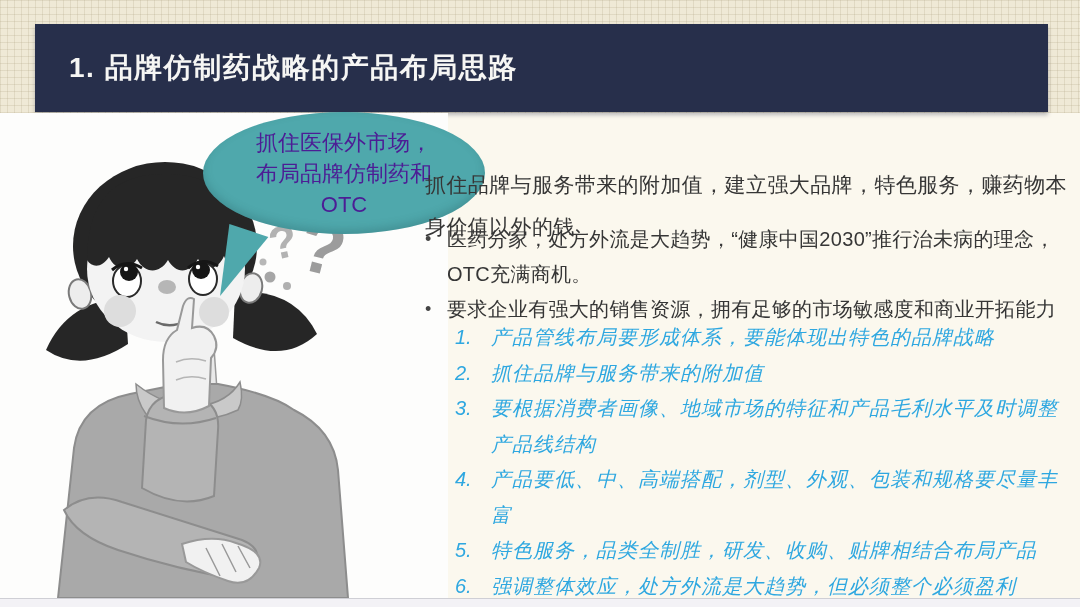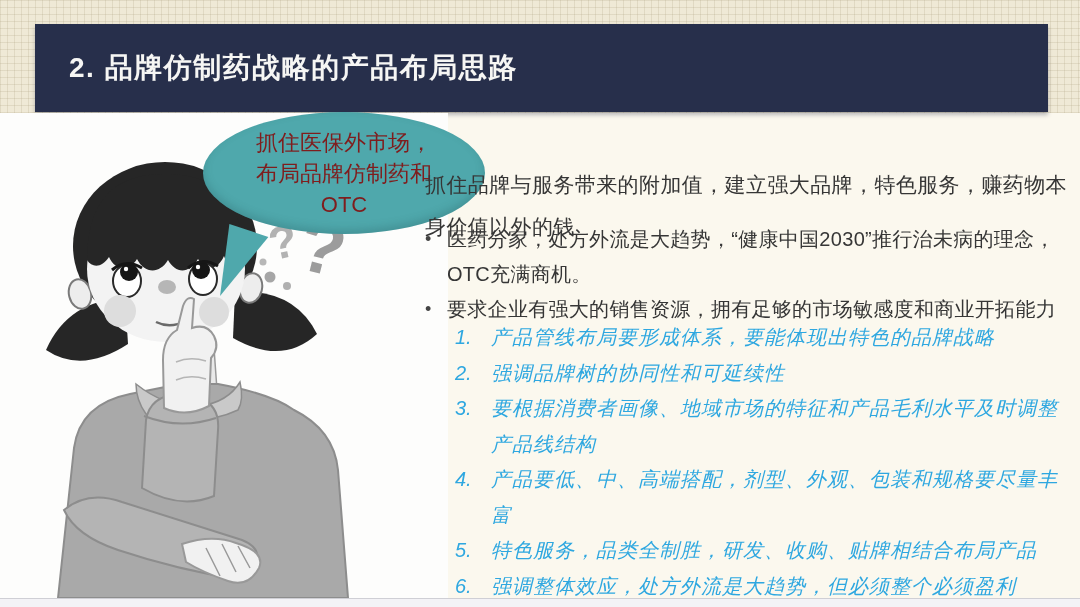--- a/index.html
+++ b/index.html
@@ -29,21 +29,21 @@
   .figure-bg{
     position:absolute;left:0;top:113px;width:448px;height:486px;
     background:#fdfdfc;
   }
   .illustration{position:absolute;left:30px;top:148px;width:410px;height:450px;z-index:2;}
   .doodle{position:absolute;left:255px;top:198px;width:112px;height:96px;z-index:3;}
   .bubble{
     position:absolute;left:203px;top:112px;width:282px;height:122px;z-index:4;
     background:#4fa8ac;border-radius:50%;
     display:flex;flex-direction:column;justify-content:center;align-items:center;
-    color:#7f1d1d;font-size:22px;line-height:31px;font-weight:500;
+    color:#4c1d95;font-size:22px;line-height:31px;font-weight:500;
     box-shadow:inset 0 -4px 8px rgba(30,80,85,.25);
   }
   .bubble-tail{
     position:absolute;left:219px;top:224px;width:52px;height:72px;z-index:3;
     background:#4fa8ac;
     clip-path:polygon(20% 0, 95% 18%, 2% 100%);
   }
   .content{position:absolute;left:425px;top:0;width:655px;z-index:5;color:#363636;}
   .intro{
     position:absolute;left:0;top:143px;width:645px;
@@ -66,21 +66,21 @@
   }
 </style>
 </head>
 <body>
 
 <div class="slide">
 
   <div class="grid-band"></div>
 
   <div class="header">
-    <h1 class="title">2. 品牌仿制药战略的产品布局思路</h1>
+    <h1 class="title">1. 品牌仿制药战略的产品布局思路</h1>
   </div>
 
   <div class="figure-bg"></div>
 
   <svg class="illustration" viewBox="0 0 410 450">
 
     <path d="M95,150 Q38,152 16,202 Q52,226 98,196 Z" fill="#262626"></path>
     <path d="M205,144 Q264,140 287,186 Q252,218 203,190 Z" fill="#262626"></path>
 
     <ellipse cx="135" cy="98" rx="92" ry="84" fill="#262626"></ellipse>
@@ -165,21 +165,21 @@
       </div>
     </div>
 
     <div class="numbered">
       <div class="num-row">
         <span class="num">1.</span>
         <span class="num-text">产品管线布局要形成体系，要能体现出特色的品牌战略</span>
       </div>
       <div class="num-row">
         <span class="num">2.</span>
-        <span class="num-text">强调品牌树的协同性和可延续性</span>
+        <span class="num-text">抓住品牌与服务带来的附加值</span>
       </div>
       <div class="num-row">
         <span class="num">3.</span>
         <span class="num-text">要根据消费者画像、地域市场的特征和产品毛利水平及时调整产品线结构</span>
       </div>
       <div class="num-row">
         <span class="num">4.</span>
         <span class="num-text">产品要低、中、高端搭配，剂型、外观、包装和规格要尽量丰富</span>
       </div>
       <div class="num-row">

